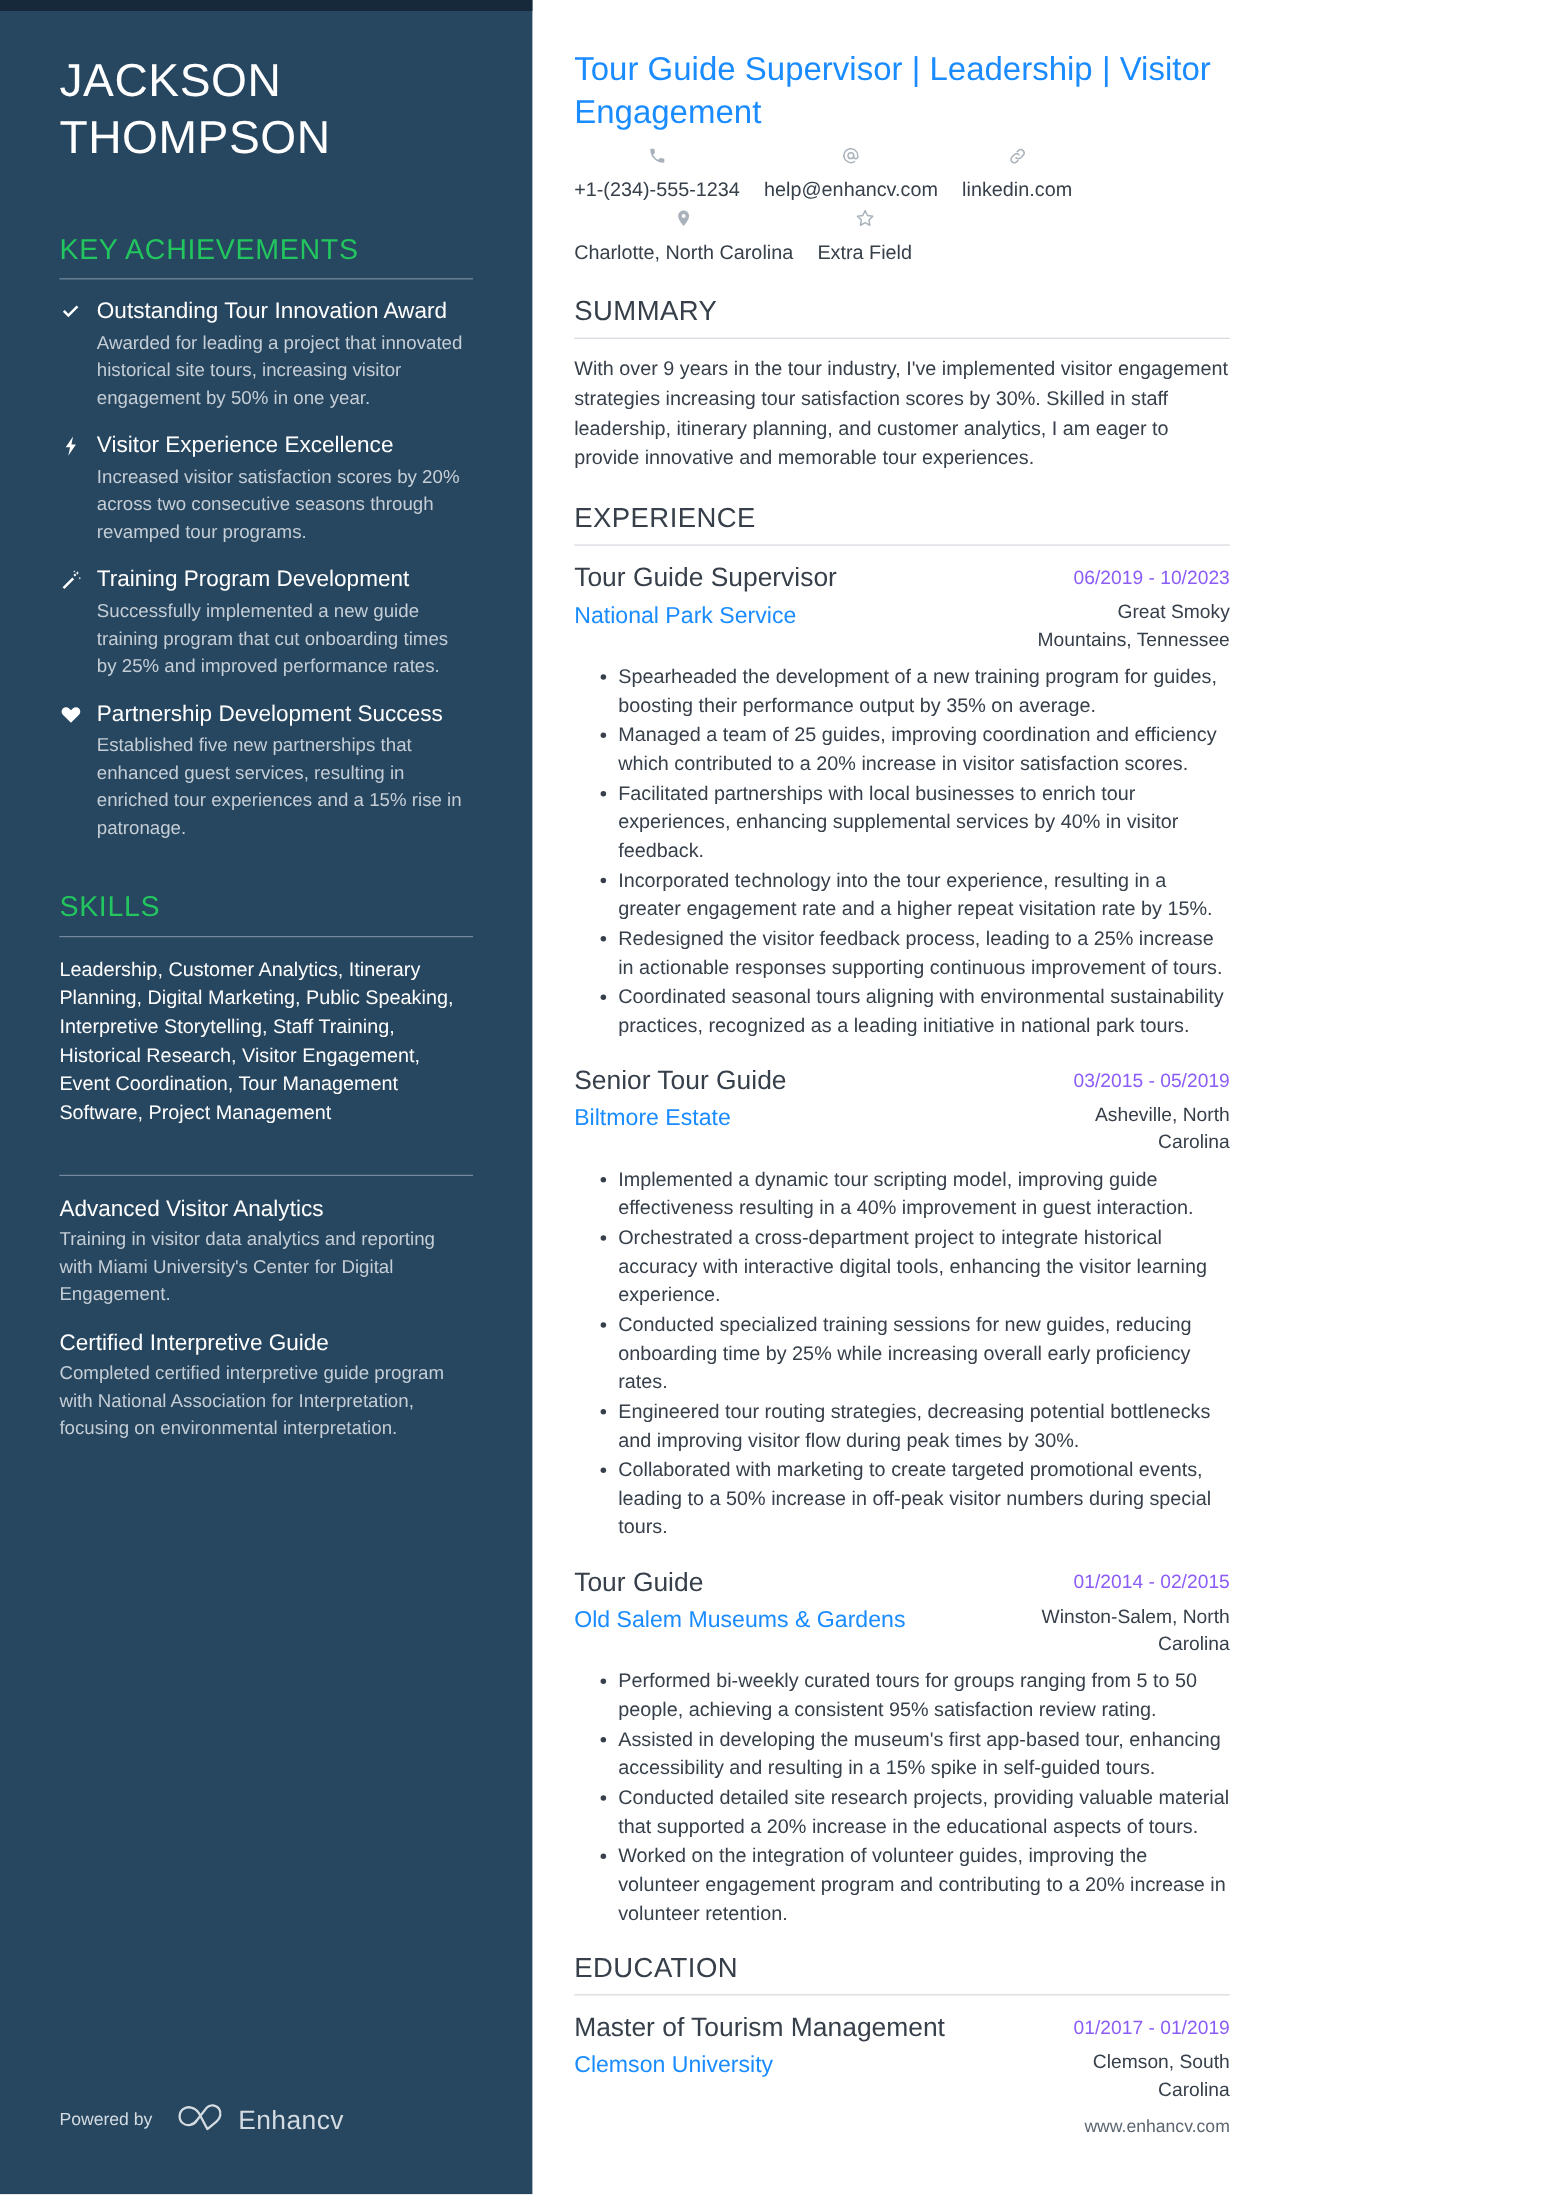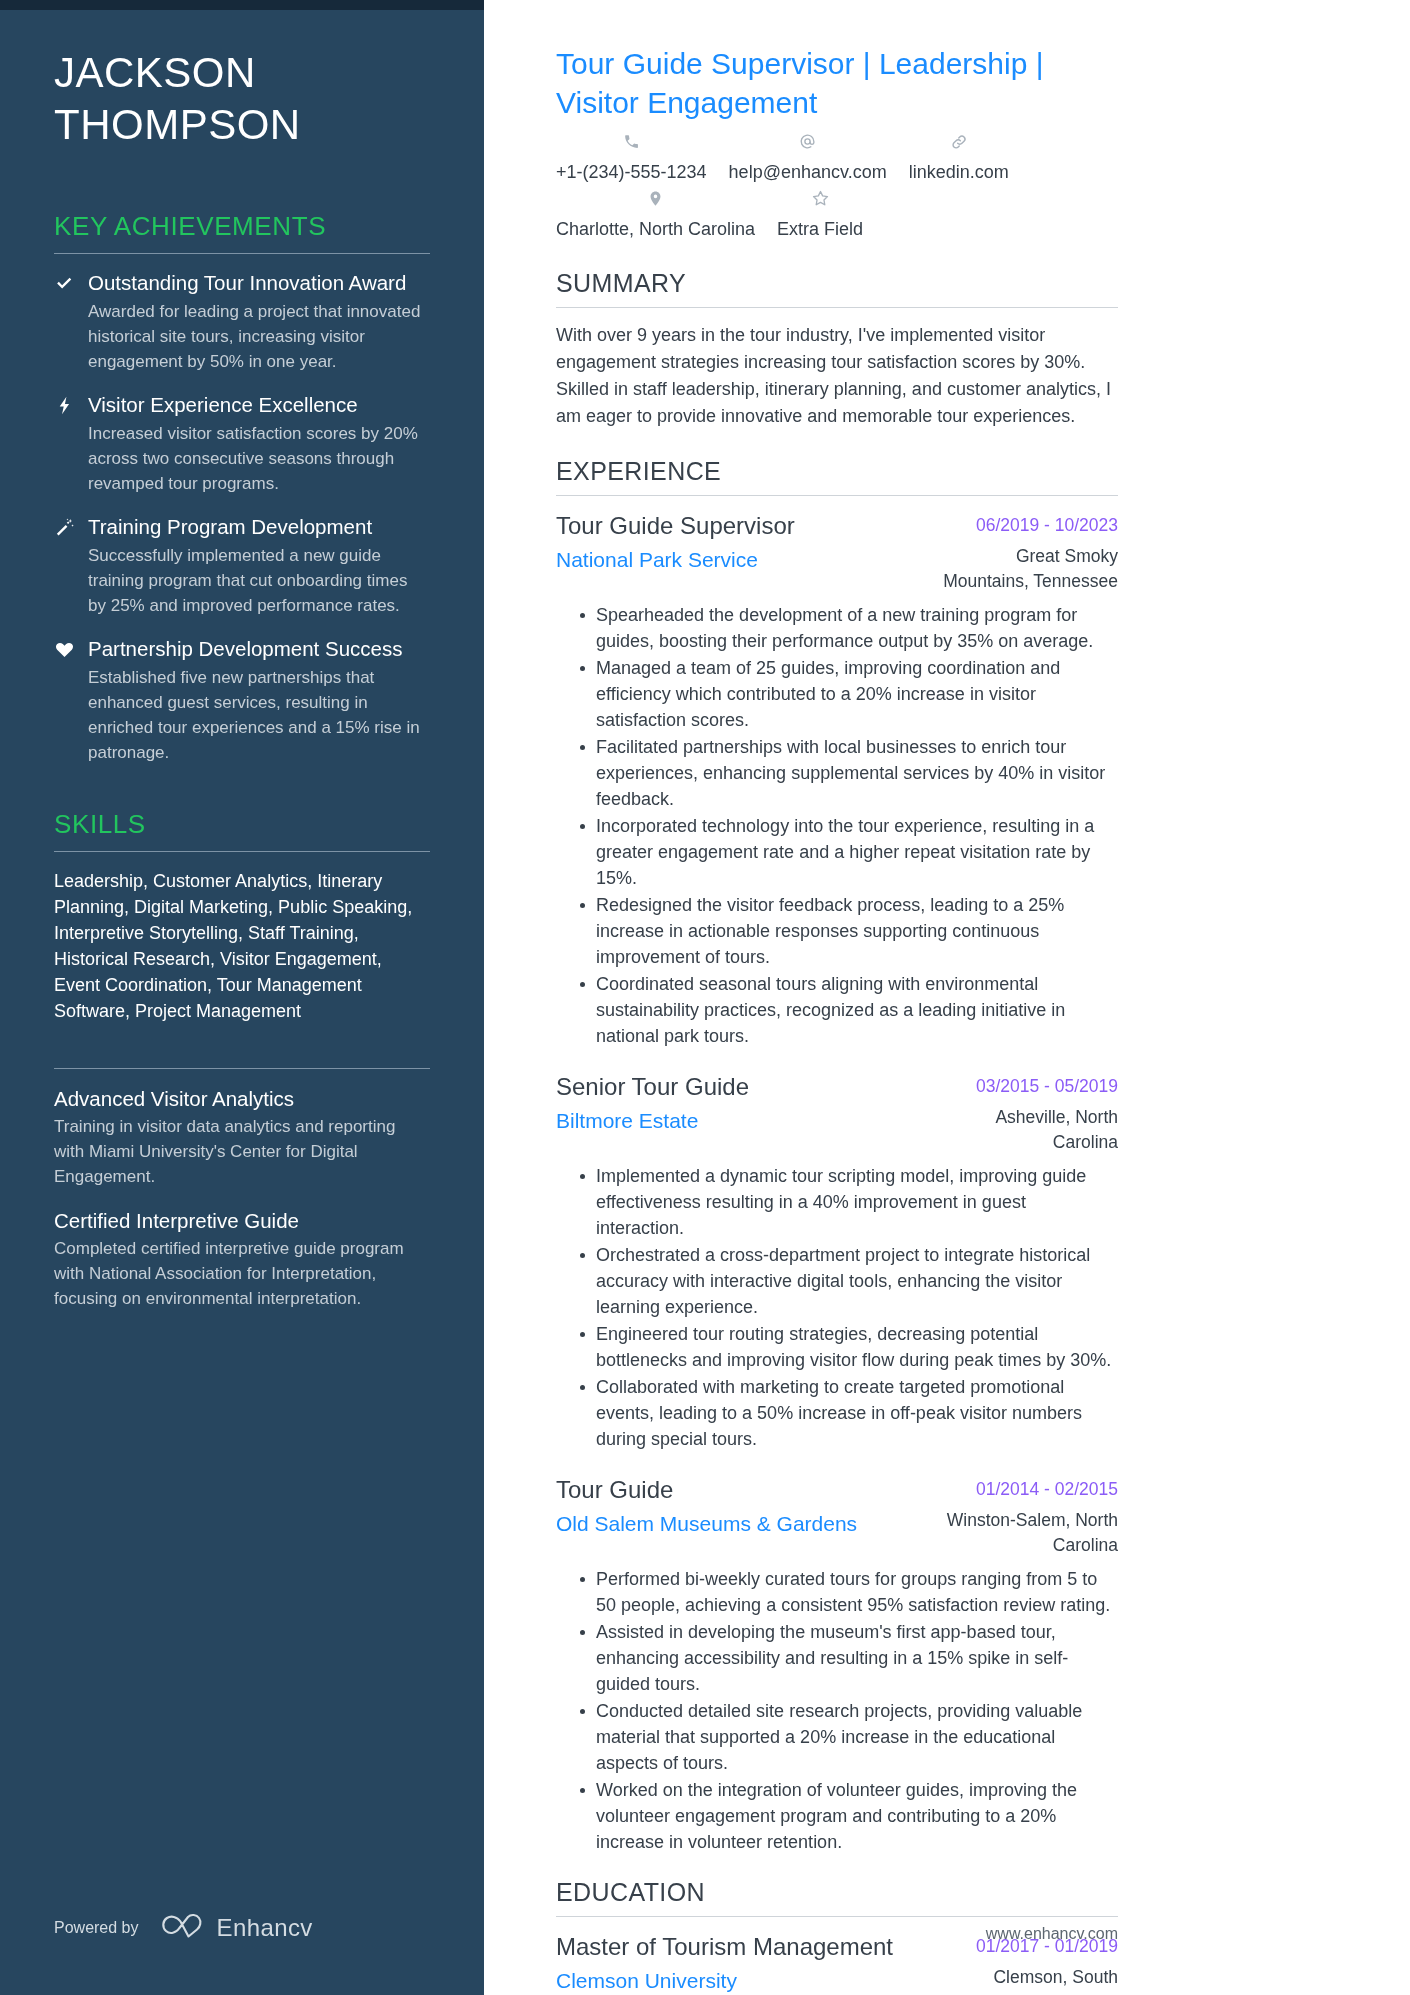--- a/index.html
+++ b/index.html
@@ -11,21 +11,20 @@
     font-family: "Liberation Sans", sans-serif;
     -webkit-font-smoothing: antialiased;
   }
   .page {
     position: relative;
     width: 1162px;
     height: 1995px;
     background: #ffffff;
     overflow: hidden;
     display: flex;
-    gap: 34px;
   }
 
   
   .sidebar {
     width: 484px;
     flex: 0 0 484px;
     background: #27465f;
     position: relative;
     box-sizing: border-box;
     padding: 0 54px 0 54px;
@@ -475,20 +474,21 @@
             <div class="entry-org">Biltmore Estate</div>
           </div>
           <div class="entry-right">
             <div class="entry-dates">03/2015 - 05/2019</div>
             <div class="entry-loc">Asheville, North Carolina</div>
           </div>
         </div>
         <ul class="bullets">
           <li>Implemented a dynamic tour scripting model, improving guide effectiveness resulting in a 40% improvement in guest interaction.</li>
           <li>Orchestrated a cross-department project to integrate historical accuracy with interactive digital tools, enhancing the visitor learning experience.</li>
+          <li>Conducted specialized training sessions for new guides, reducing onboarding time by 25% while increasing overall early proficiency rates.</li>
           <li>Engineered tour routing strategies, decreasing potential bottlenecks and improving visitor flow during peak times by 30%.</li>
           <li>Collaborated with marketing to create targeted promotional events, leading to a 50% increase in off-peak visitor numbers during special tours.</li>
         </ul>
       </div>
 
       <div class="entry-block">
         <div class="entry-head">
           <div class="entry-left">
             <div class="entry-role">Tour Guide</div>
             <div class="entry-org">Old Salem Museums &amp; Gardens</div>

